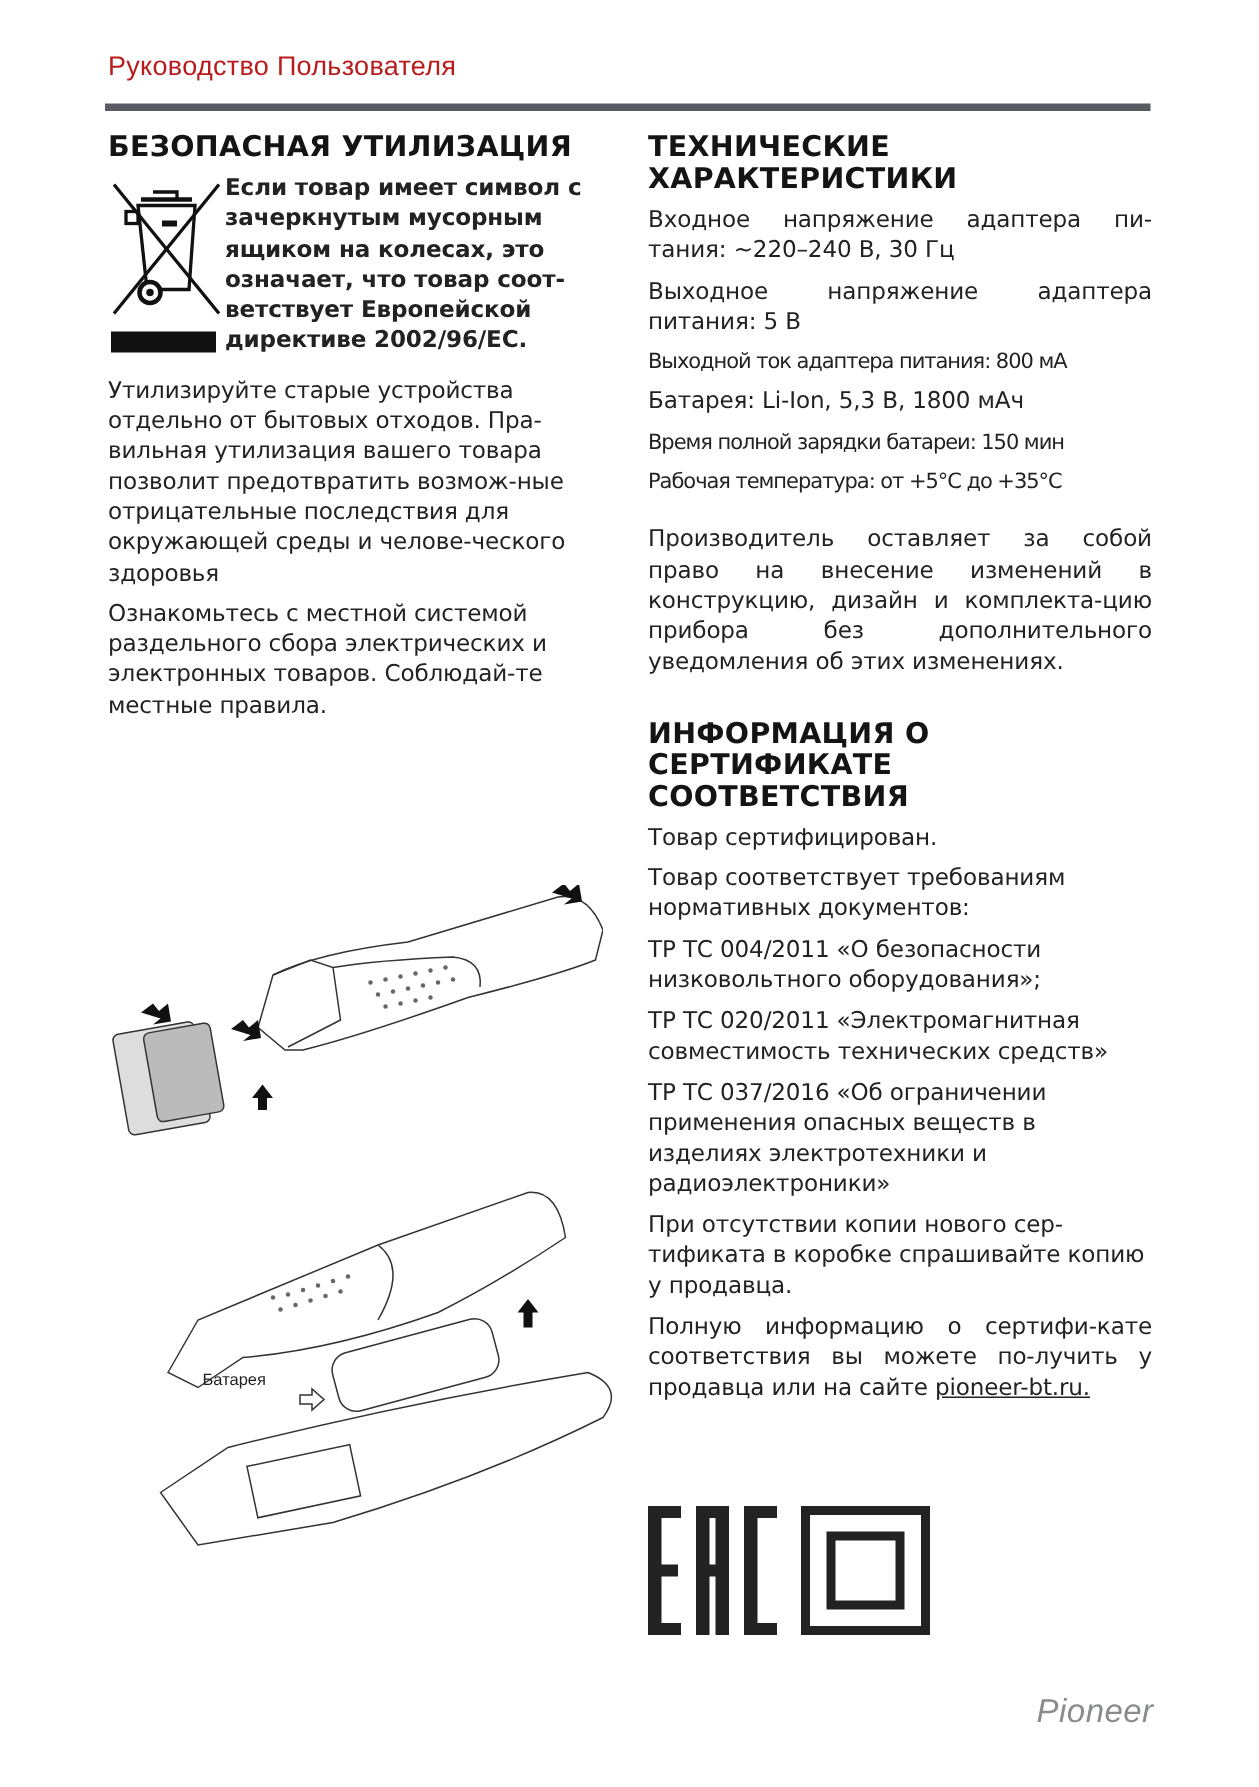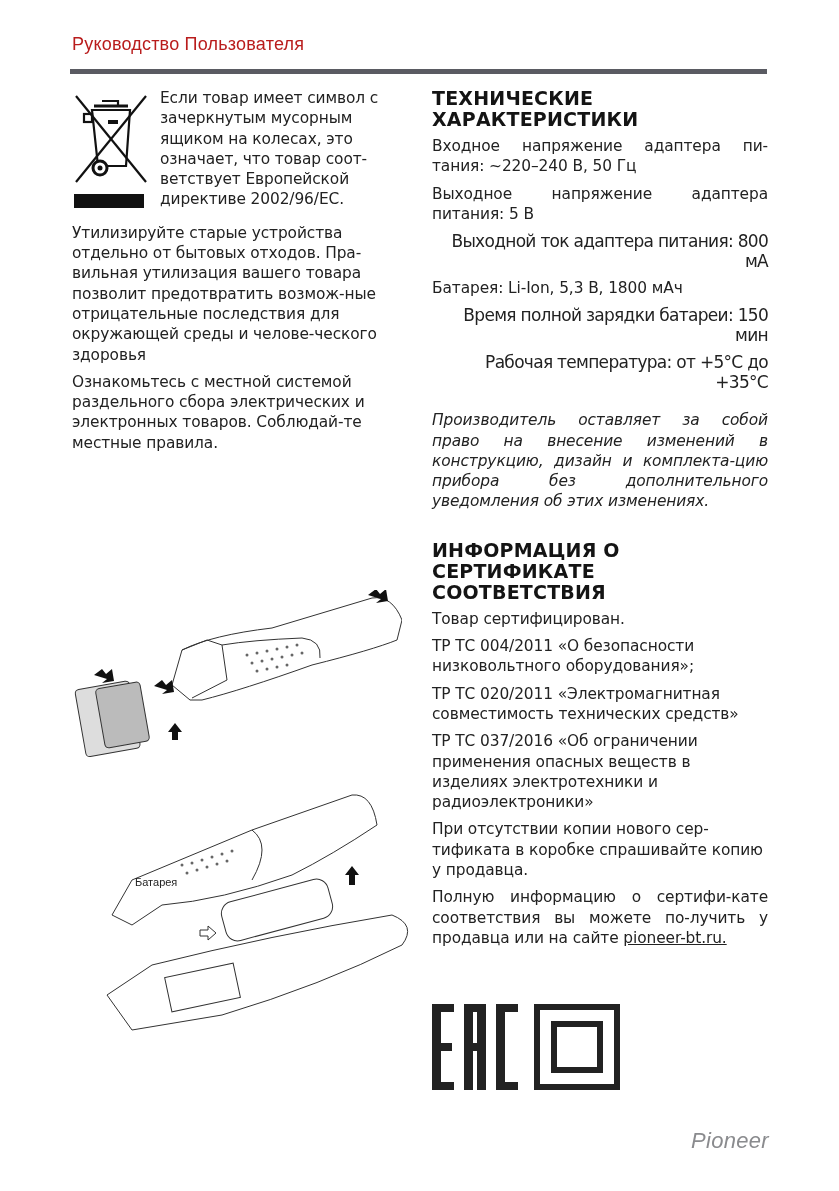--- a/index.html
+++ b/index.html
@@ -22,33 +22,33 @@
   .h2 {
     font-family: "DejaVu Sans", sans-serif; font-weight: bold;
     font-size: 19px; line-height: 21px; letter-spacing: 0.2px;
     color: #141414; margin-bottom: 6px;
   }
   .p {
     font-size: 15.4px; line-height: 20.3px; color: #222;
     margin-bottom: 7px; letter-spacing: -0.1px;
   }
   .p.justify { text-align: justify; text-align-last: left; }
-  .p.tight { letter-spacing: -0.7px; font-size: 17px; margin-bottom: 6px; text-align: right; }
-  .p.italic { font-style: italic; text-align: justify; text-align-last: left; font-size: 15.4px; }
+  .p.tight { letter-spacing: -0.7px; font-size: 14px; margin-bottom: 6px; }
+  .p.italic { text-align: justify; text-align-last: left; font-size: 15.4px; }
   .link { text-decoration: underline; color: #222; }
 
-  .weee-block { display: flex; gap: 10px; margin-bottom: 6px; }
+  .weee-block { display: flex; margin-bottom: 6px; font-weight: bold; }
   .weee-icon { width: 78px; flex: 0 0 78px; position: relative; height: 120px; }
   .weee-bar { position: absolute; left: 2px; bottom: 0; width: 70px; height: 14px; background: #111; }
   .weee-text { flex: 1; }
 
   .illustration-1 { position: absolute; left: 72px; top: 590px; width: 330px; height: 175px; }
   .illustration-2 { position: absolute; left: 72px; top: 785px; width: 340px; height: 265px; }
   .battery-label {
-    position: absolute; left: 135px; top: 876px;
+    position: absolute; left: 135px; top: 914px;
     font-family: "Liberation Sans", sans-serif; font-size: 11px; color: #222;
   }
 
   .eac-mark { position: absolute; left: 432px; top: 1004px; }
   .double-insulation { position: absolute; left: 534px; top: 1004px; }
 
   .page-number {
     position: absolute; left: 72px; top: 1157px;
     font-family: "Liberation Sans", sans-serif; font-size: 11px; color: #333; margin-top: 43px;
   }
@@ -58,20 +58,21 @@
     font-size: 22px; color: #8a8b8e; letter-spacing: 0.3px;
   }
 </style>
 </head>
 <body>
 
 <div class="header-title">Руководство Пользователя</div>
 <div class="header-rule"></div>
 
 <div class="col col-left">
+  <div class="h2">БЕЗОПАСНАЯ УТИЛИЗАЦИЯ</div>
 
   <div class="weee-block">
     <div class="weee-icon">
       <svg width="78" height="100" viewBox="0 0 78 100">
         <g fill="none" stroke="#111" stroke-width="2.2">
           <path d="M22 18 L56 18" stroke-width="3"></path>
           <path d="M30 13 L46 13 L46 18"></path>
           <path d="M20 22 L58 22 L54 78 L26 78 Z"></path>
           <rect x="12" y="26" width="8" height="8"></rect>
           <path d="M36 34 L46 34" stroke-width="4"></path>
@@ -155,31 +156,32 @@
         <circle cx="155" cy="76" r="1.5"></circle>
     </g>
     <path d="M283 100 l-6 0 l0 -10 l-4 0 l7 -9 l7 9 l-4 0 z" fill="#111" transform="translate(0 0)"></path>
     <path d="M128 145 l8 0 l0 -4 l8 7 l-8 7 l0 -4 l-8 0 z" fill="none" stroke="#333" stroke-width="1"></path>
   </svg>
 </div>
 <div class="battery-label">Батарея</div>
 
 <div class="col col-right">
   <div class="h2">ТЕХНИЧЕСКИЕ ХАРАКТЕРИСТИКИ</div>
-  <div class="p justify">Входное напряжение адаптера пи-тания: ~220–240 В, 50 Гц</div>
+  <div class="p justify">Входное напряжение адаптера пи-тания: ~220–240 В, 30 Гц</div>
   <div class="p justify">Выходное напряжение адаптера питания: 5 В</div>
   <div class="p tight">Выходной ток адаптера питания: 800 мА</div>
   <div class="p">Батарея: Li-Ion, 5,3 В, 1800 мАч</div>
   <div class="p tight">Время полной зарядки батареи: 150 мин</div>
   <div class="p tight">Рабочая температура: от +5°C до +35°C</div>
 
   <div class="p italic" style="margin-top:18px;">Производитель оставляет за собой право на внесение изменений в конструкцию, дизайн и комплекта-цию прибора без дополнительного уведомления об этих изменениях.</div>
 
   <div class="h2" style="margin-top:28px;">ИНФОРМАЦИЯ О СЕРТИФИКАТЕ СООТВЕТСТВИЯ</div>
   <div class="p">Товар сертифицирован.</div>
+  <div class="p">Товар соответствует требованиям нормативных документов:</div>
   <div class="p">ТР ТС 004/2011 «О безопасности низковольтного оборудования»;</div>
   <div class="p">ТР ТС 020/2011 «Электромагнитная совместимость технических средств»</div>
   <div class="p">ТР ТС 037/2016 «Об ограничении применения опасных веществ в изделиях электротехники и радиоэлектроники»</div>
   <div class="p">При отсутствии копии нового сер-тификата в коробке спрашивайте копию у продавца.</div>
   <div class="p justify">
     <span>Полную информацию о сертифи-кате соответствия вы можете по-лучить у продавца или на сайте</span>
     <a class="link">pioneer-bt.ru.</a>
   </div>
 </div>
 

